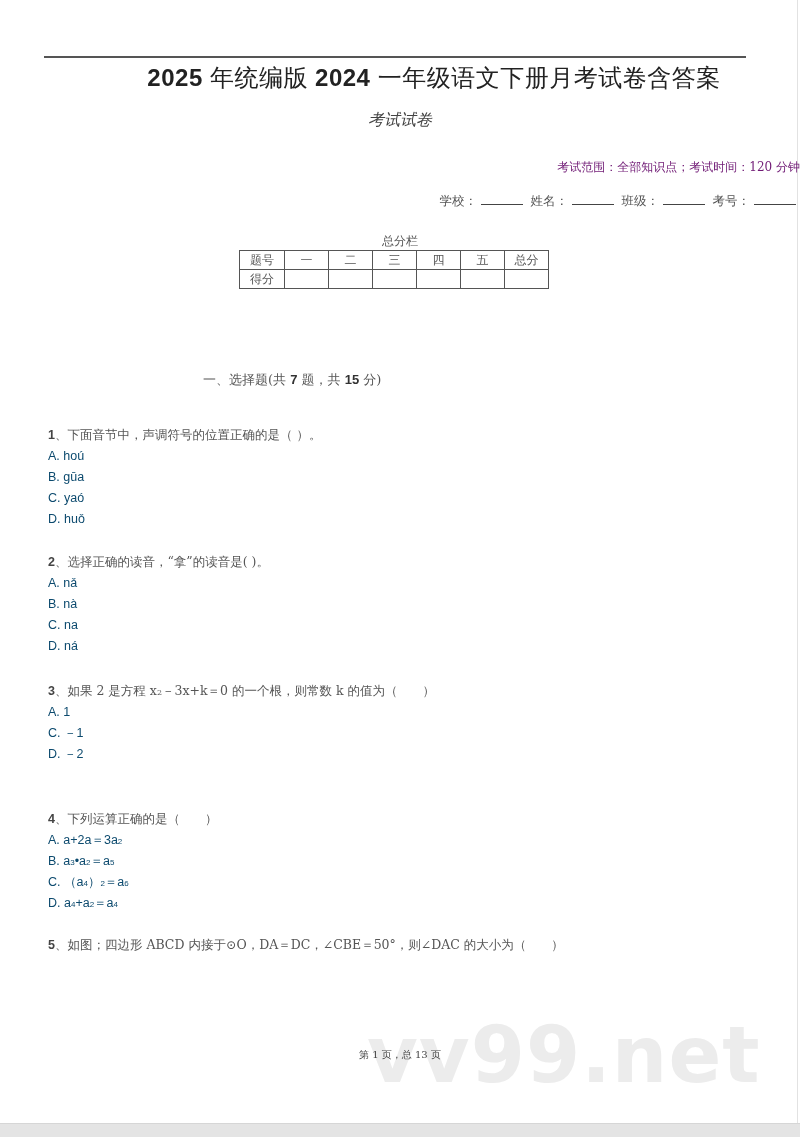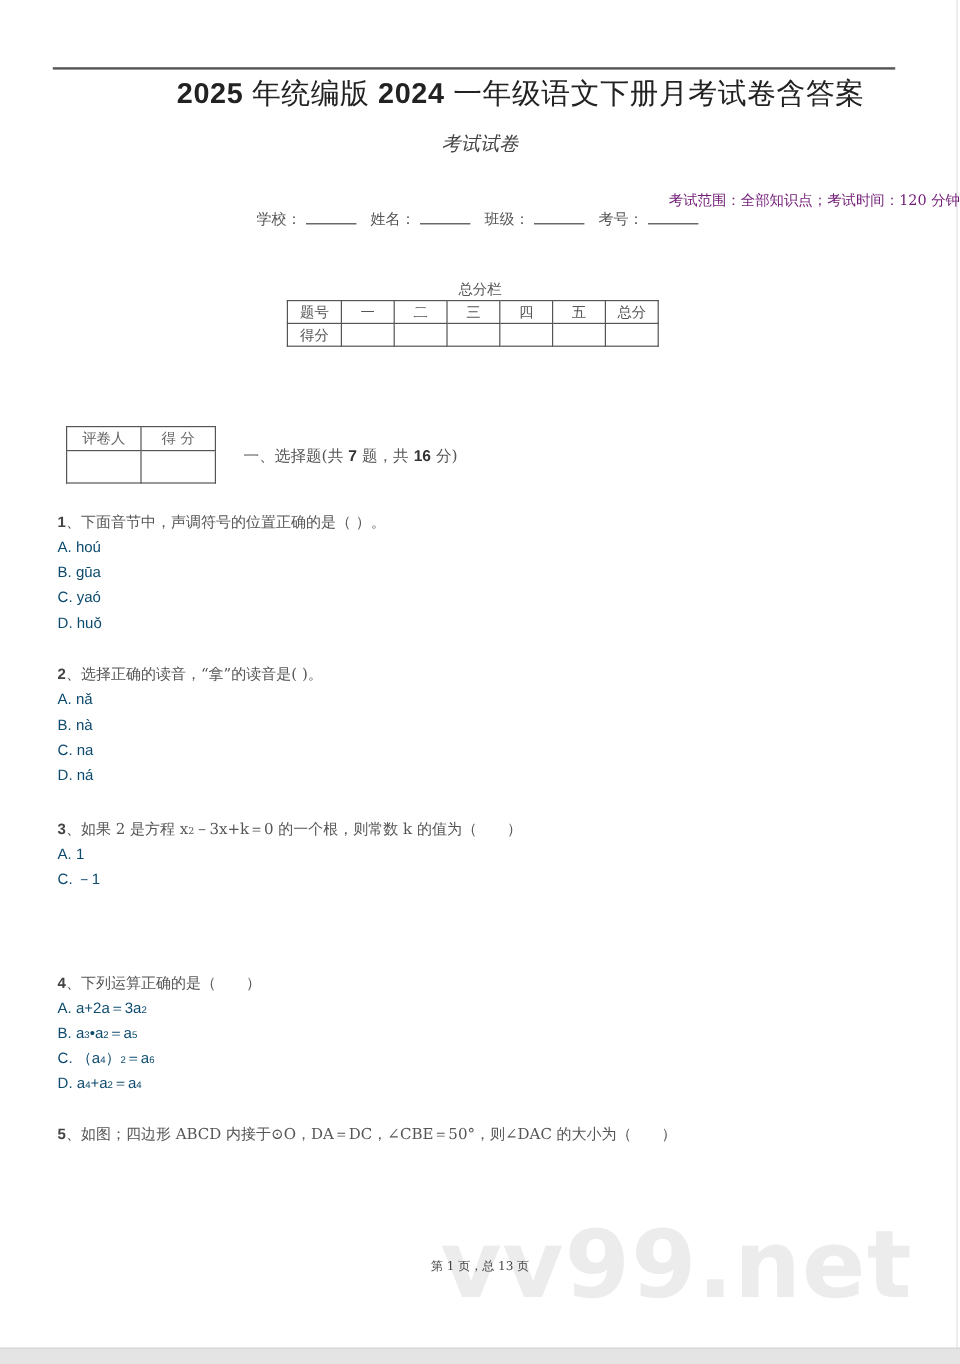--- a/index.html
+++ b/index.html
@@ -27,22 +27,22 @@
   .title b { font-weight: bold; }
   .subtitle {
     position: absolute; left: 0; top: 110px; width: 800px; text-align: center;
     font-size: 16px; color: #444; font-family: "DejaVu Serif", serif; font-style: italic;
   }
   .scope {
     position: absolute; left: 0; top: 147px; width: 800px; text-align: right;
     font-size: 12px; color: #701a75; font-family: "DejaVu Serif", serif; margin-top: 12px;
   }
   .fields {
-    position: absolute; left: 0; top: 174px; width: 800px; text-align: center;
-    font-size: 12.5px; color: #555; font-family: Liberation Mono, monospace;
+    position: absolute; left: 0; top: 192px; width: 800px; text-align: right;
+    font-size: 12.5px; color: #555; font-family: Liberation Sans, sans-serif;
   }
   .fields .blank { display: inline-block; width: 42px; border-bottom: 1px solid #444; margin: 0 4px; height: 12px; vertical-align: baseline; }
   .score-caption {
     position: absolute; left: 0; top: 233px; width: 800px; text-align: center;
     font-size: 12px; color: #555; font-family: "DejaVu Serif", serif;
   }
   table.score {
     position: absolute; left: 239px; top: 250px; border-collapse: collapse;
     font-size: 12px; color: #555; font-family: "DejaVu Serif", serif;
   }
@@ -118,35 +118,23 @@
       <td class="cell"></td>
       <td class="cell"></td>
       <td class="cell"></td>
       <td class="cell"></td>
       <td class="cell"></td>
       <td class="cell"></td>
     </tr>
   </tbody>
     </table>
 
-  <table class="grader">
-    <tbody>
-        <tr class="h">
-      <td>评卷人</td>
-      <td>得 分</td>
-    </tr>
-    <tr class="b">
-      <td></td>
-      <td></td>
-    </tr>
-  </tbody>
-    </table>
 
   <div class="section-title">
-    <span>一、选择题(共 </span><b>7</b><span> 题，共 </span><b>16</b><span> 分)</span>
+    <span>一、选择题(共 </span><b>7</b><span> 题，共 </span><b>15</b><span> 分)</span>
   </div>
 
   <div class="q" style="top:424px">
     <div class="stem"><span class="num">1</span><span>、下面音节中，声调符号的位置正确的是（ ）。</span></div>
     <div class="opt">A. hoú</div>
     <div class="opt">B. gūa</div>
     <div class="opt">C. yaó</div>
     <div class="opt">D. huǒ</div>
   </div>
 
@@ -155,20 +143,21 @@
     <div class="opt">A. nǎ</div>
     <div class="opt">B. nà</div>
     <div class="opt">C. na</div>
     <div class="opt">D. ná</div>
   </div>
 
   <div class="q" style="top:680px">
     <div class="stem"><span class="num">3</span><span>、如果 2 是方程 x</span><sub>2</sub><span>－3x+k＝0 的一个根，则常数 k 的值为（　　）</span></div>
     <div class="opt">A. 1</div>
     <div class="opt">C. －1</div>
+    <div class="opt">D. －2</div>
   </div>
 
   <div class="q" style="top:808px">
     <div class="stem"><span class="num">4</span><span>、下列运算正确的是（　　）</span></div>
     <div class="opt"><span>A. a+2a＝3a</span><sub>2</sub></div>
     <div class="opt"><span>B. a</span><sub>3</sub><span>•a</span><sub>2</sub><span>＝a</span><sub>5</sub></div>
     <div class="opt"><span>C. （a</span><sub>4</sub><span>）</span><sub>2</sub><span>＝a</span><sub>6</sub></div>
     <div class="opt"><span>D. a</span><sub>4</sub><span>+a</span><sub>2</sub><span>＝a</span><sub>4</sub></div>
   </div>
 

